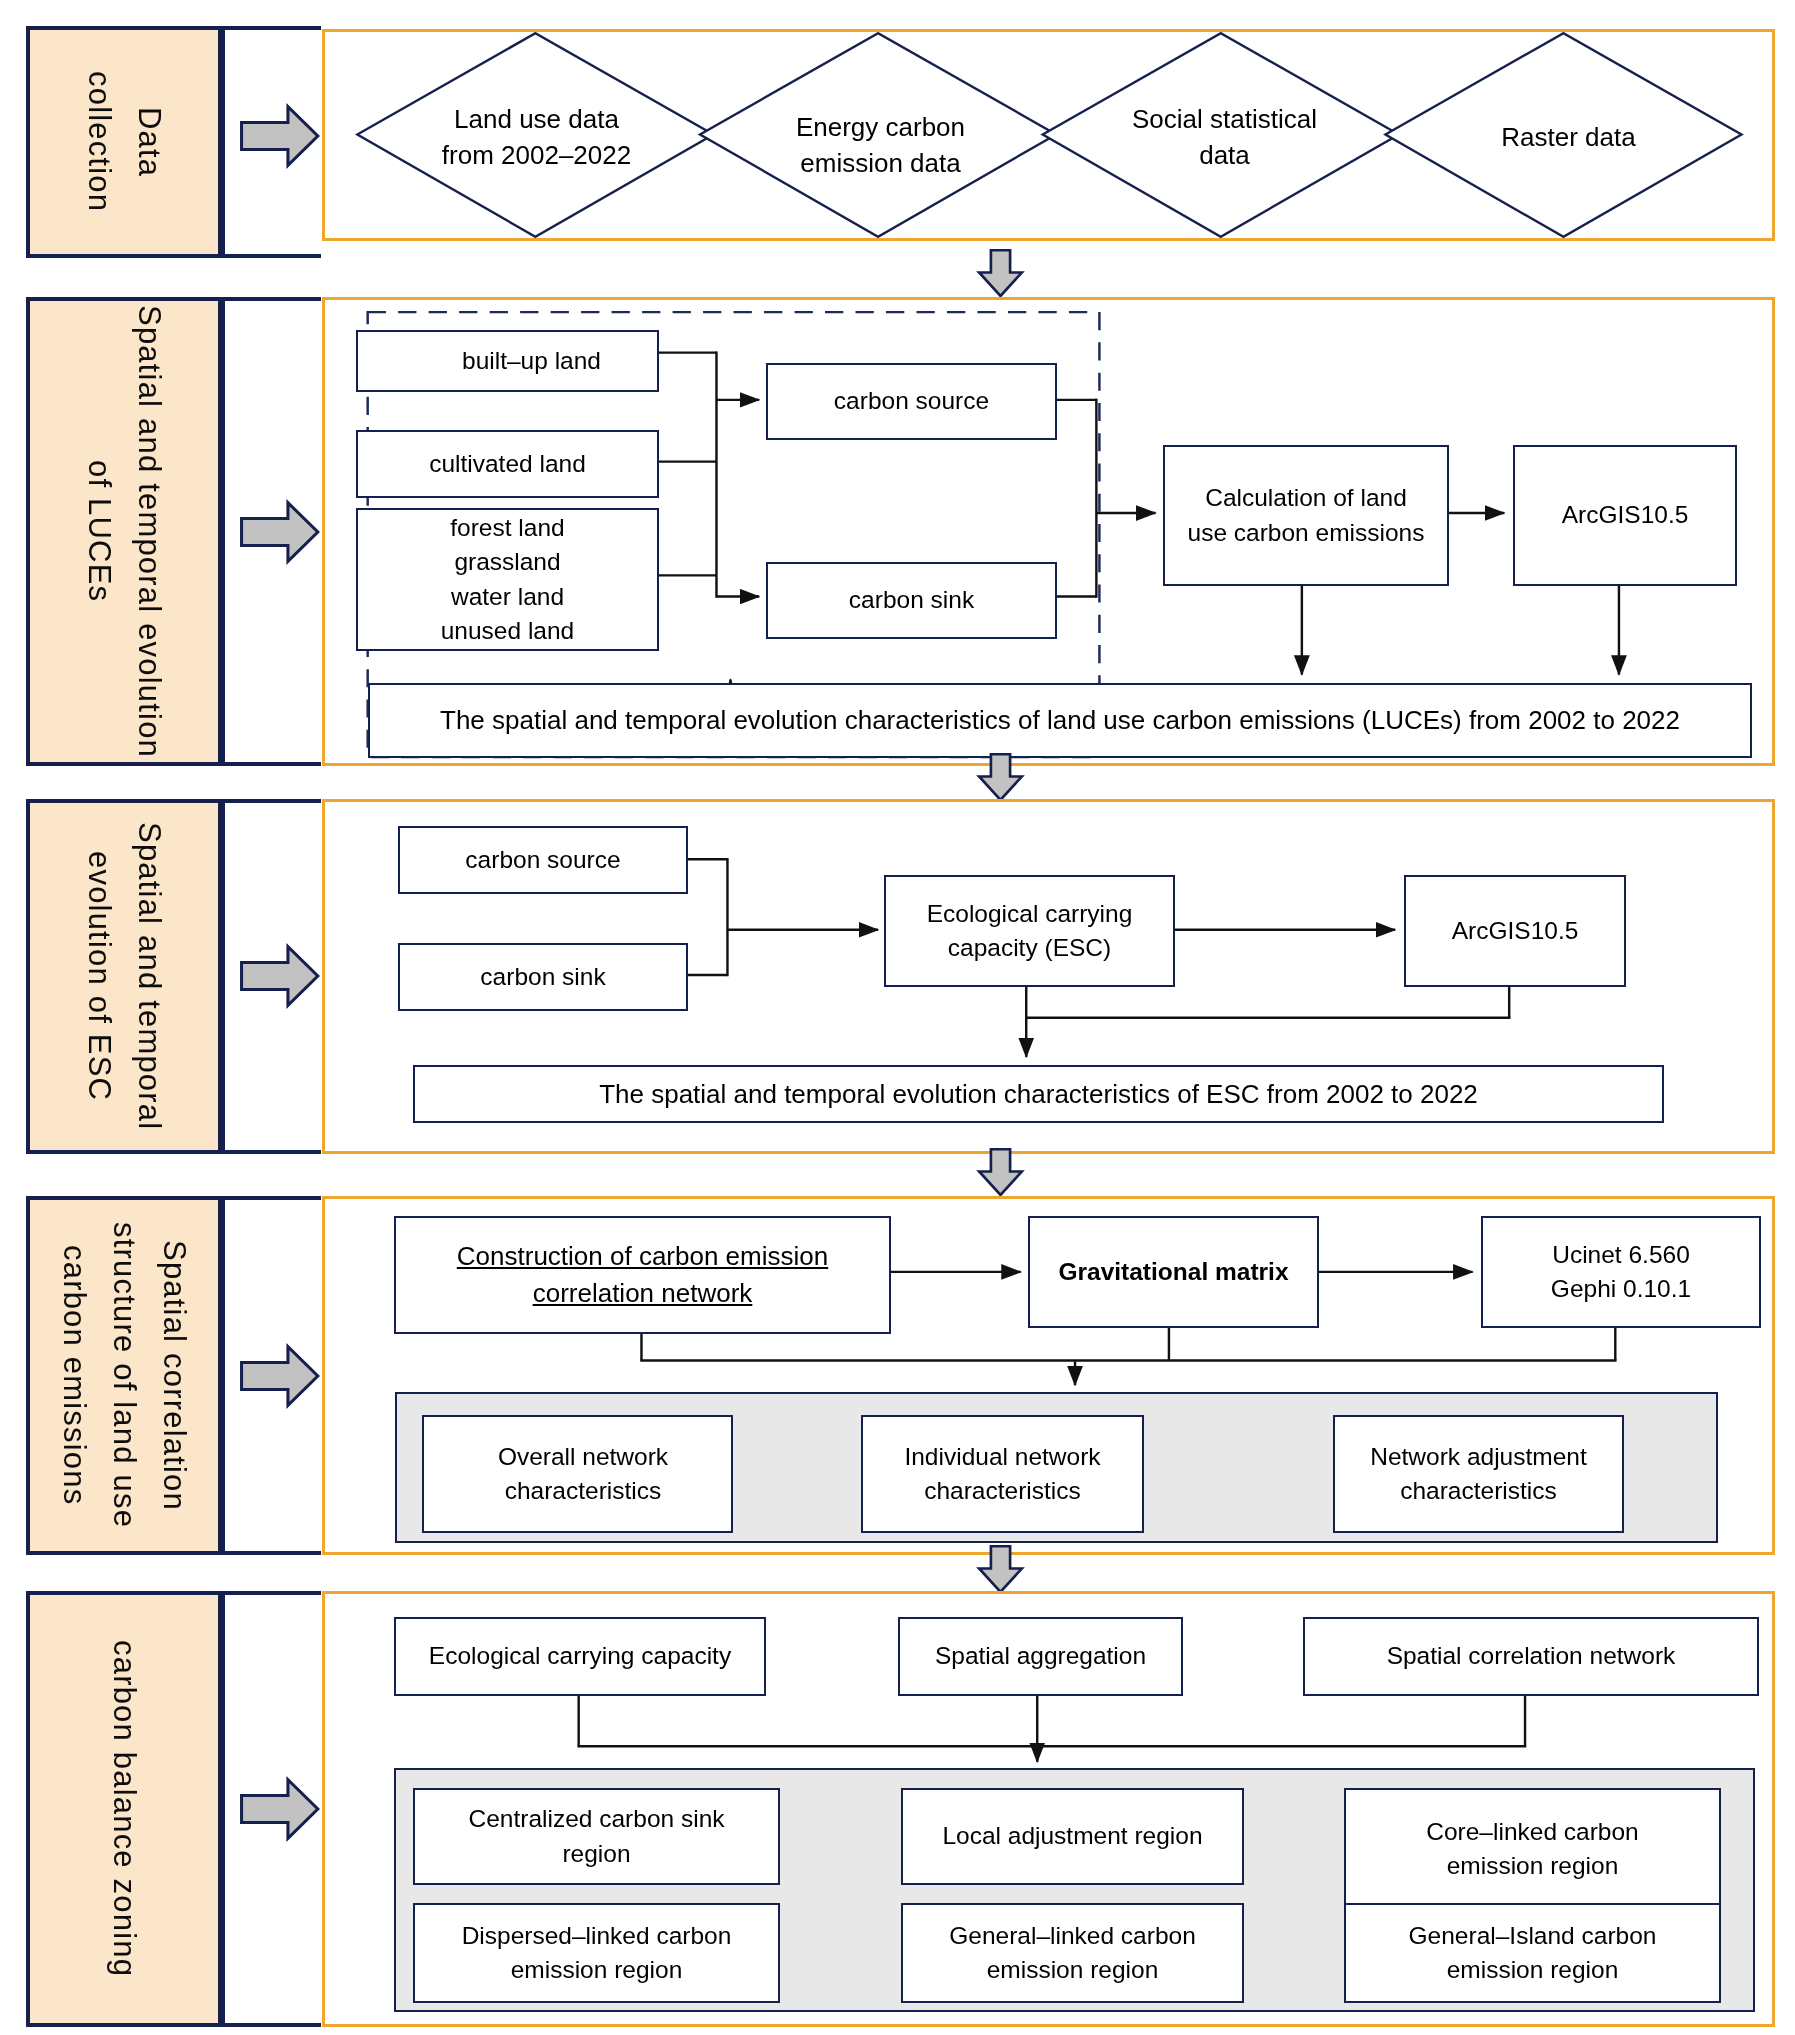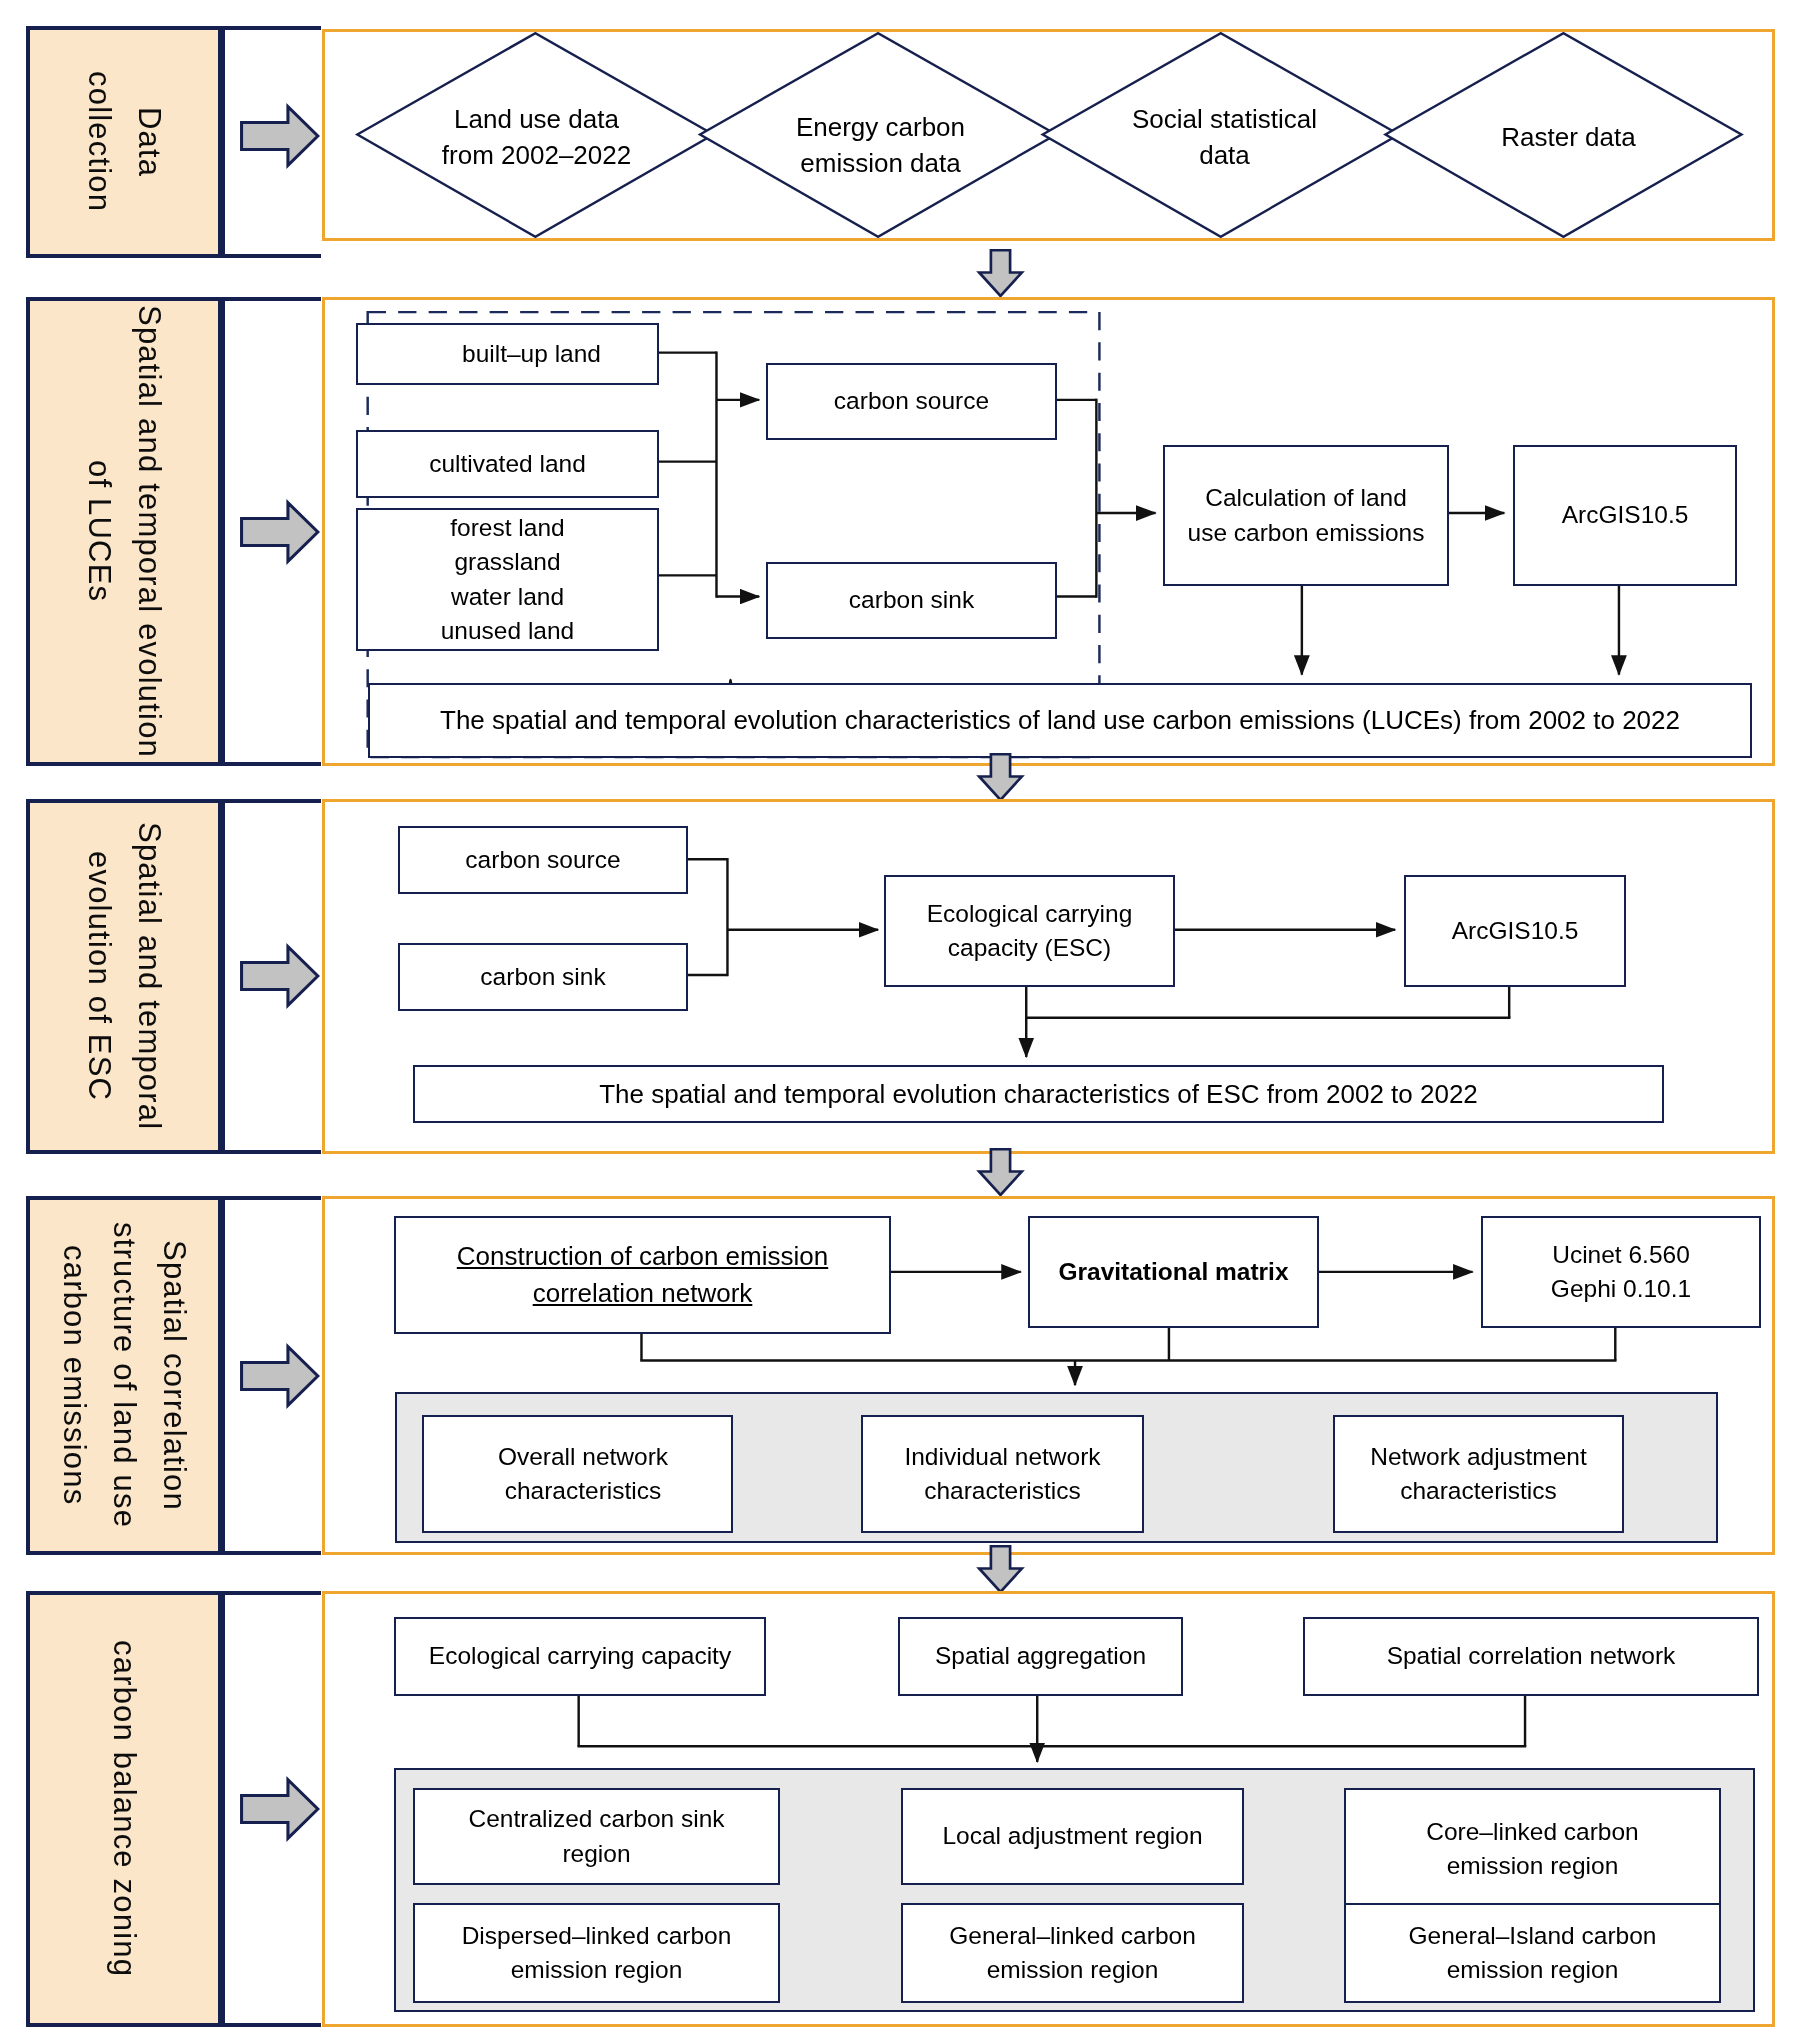--- a/index.html
+++ b/index.html
@@ -85,21 +85,21 @@
       <path d="M1195,165 H1265"></path>
       <path d="M1195,490 H1265"></path>
       <path d="M1265,163 V492"></path>
       <path d="M1265,352 H1362" marker-end="url(#arrw)"></path>
       <path d="M1835,352 H1934" marker-end="url(#arrw)"></path>
       <path d="M665,755 V627" marker-end="url(#arrw)"></path>
       <path d="M1602,467 V619" marker-end="url(#arrw)"></path>
       <path d="M2122,467 V619" marker-end="url(#arrw)"></path>
     </g>
   </svg>
-  <div class="node" style="left:31px;top:23px;width:303px;height:62px;padding-left:48px;">built–up land</div>
+  <div class="node" style="left:31px;top:30px;width:303px;height:62px;padding-left:48px;">built–up land</div>
   <div class="node" style="left:31px;top:130px;width:303px;height:68px;">cultivated land</div>
   <div class="node" style="left:31px;top:208px;width:303px;height:143px;">forest land
 grassland
 water land
 unused land</div>
   <div class="node" style="left:441px;top:63px;width:291px;height:77px;">carbon source</div>
   <div class="node" style="left:441px;top:262px;width:291px;height:77px;">carbon sink</div>
   <div class="node" style="left:838px;top:145px;width:286px;height:141px;">Calculation of land
 use carbon emissions</div>
   <div class="node" style="left:1188px;top:145px;width:224px;height:141px;">ArcGIS10.5</div>

